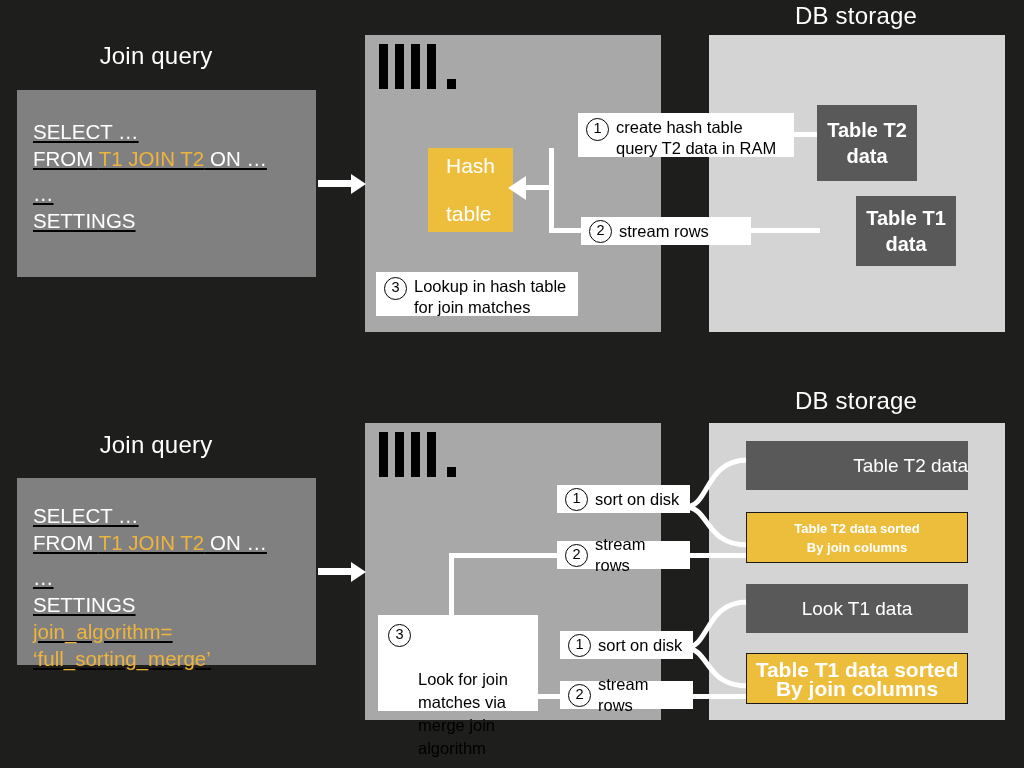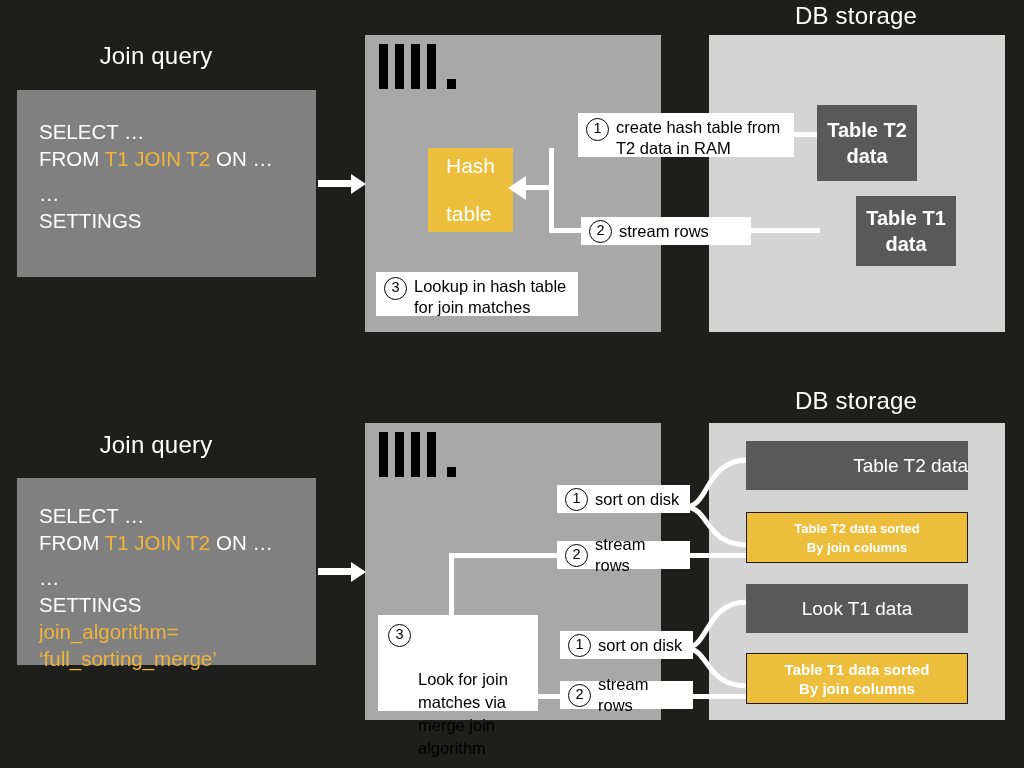--- a/index.html
+++ b/index.html
@@ -28,21 +28,22 @@
 
   
   .ch-logo{display:flex;align-items:flex-end;height:45px;}
   .ch-bar{width:9px;height:45px;background:#000;margin-right:7px;}
   .ch-dot{width:9px;height:10px;background:#000;margin-left:4px;}
 
   
   .query-box{
     background:#808080;
     box-sizing:border-box;
-    padding:28px 22px;
+    padding:28px 16px;
+    text-decoration:underline;
   }
   .query-line{
     color:#ffffff;
     font-size:20.5px;
     line-height:27px;
     white-space:nowrap;
   }
   .kw-y{color:#eeb43c;}
   .query-line.yellow{color:#eeb43c;}
   .query-gap{height:8px;}
@@ -161,21 +162,21 @@
   <div class="abs ln ln-h" style="left:518px;top:185px;width:34px;"></div>
   <div class="abs head-left" style="left:508px;top:176px;"></div>
   <div class="abs ln ln-h" style="left:549px;top:228px;width:32px;"></div>
 
   <div class="abs ln ln-h" style="left:790px;top:132px;width:30px;"></div>
 
   <div class="abs ln ln-h" style="left:750px;top:228px;width:70px;"></div>
 
   <div class="abs callout" style="left:578px;top:113px;width:216px;height:44px;">
     <span class="num">1</span>
-    <span class="ctext">create hash table from T2 data in RAM</span>
+    <span class="ctext">create hash table query T2 data in RAM</span>
   </div>
 
   <div class="abs callout center" style="left:581px;top:217px;width:170px;height:28px;">
     <span class="num">2</span>
     <span class="ctext">stream rows</span>
   </div>
 
   <div class="abs callout" style="left:376px;top:272px;width:202px;height:44px;">
     <span class="num">3</span>
     <span class="ctext">Lookup in hash table for join matches</span>
@@ -271,20 +272,20 @@
     <div>
       <span>Table T2 data sorted</span>
       <span>By join columns</span>
     </div>
   </div>
 
   <div class="abs chip chip-dark" style="left:746px;top:584px;width:222px;height:49px;font-size:19px;font-weight:normal;">
     <span>Look T1 data</span>
   </div>
 
-  <div class="abs chip chip-yellow" style="left:746px;top:653px;width:222px;height:51px;font-size:15px;line-height:19px;">
+  <div class="abs chip chip-yellow" style="left:746px;top:653px;width:222px;height:51px;font-size:21px;line-height:19px;">
     <div>
       <span>Table T1 data sorted</span>
       <span>By join columns</span>
     </div>
   </div>
 
 </div>
 
 </body></html>

